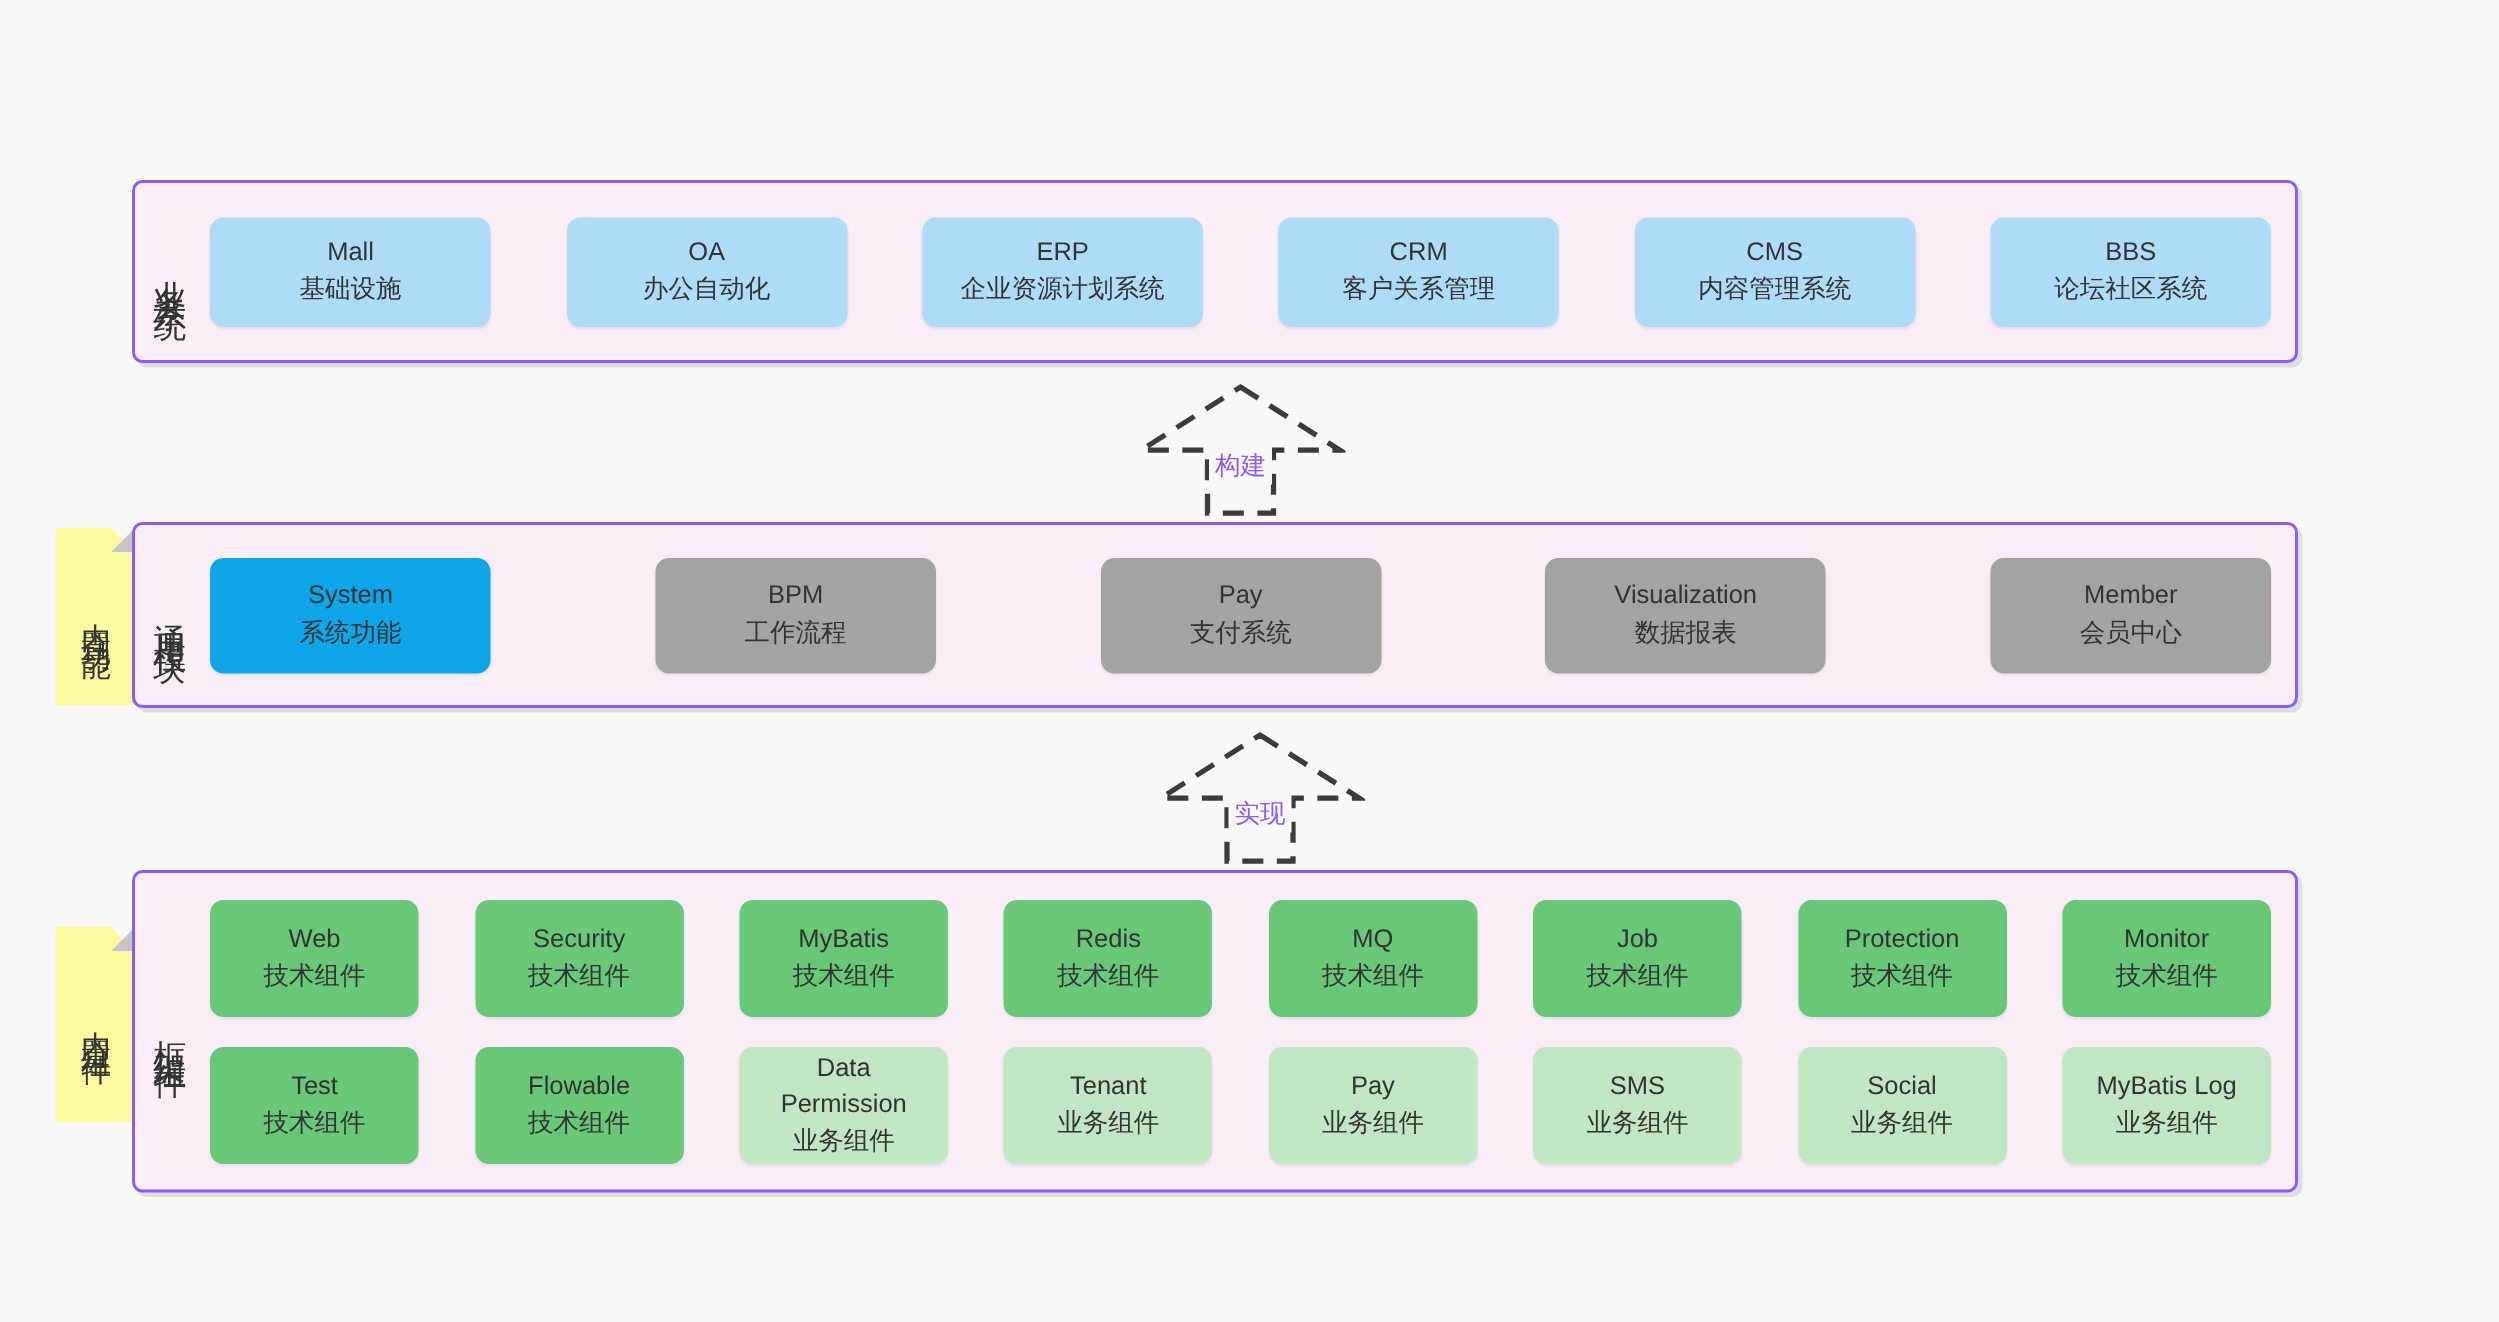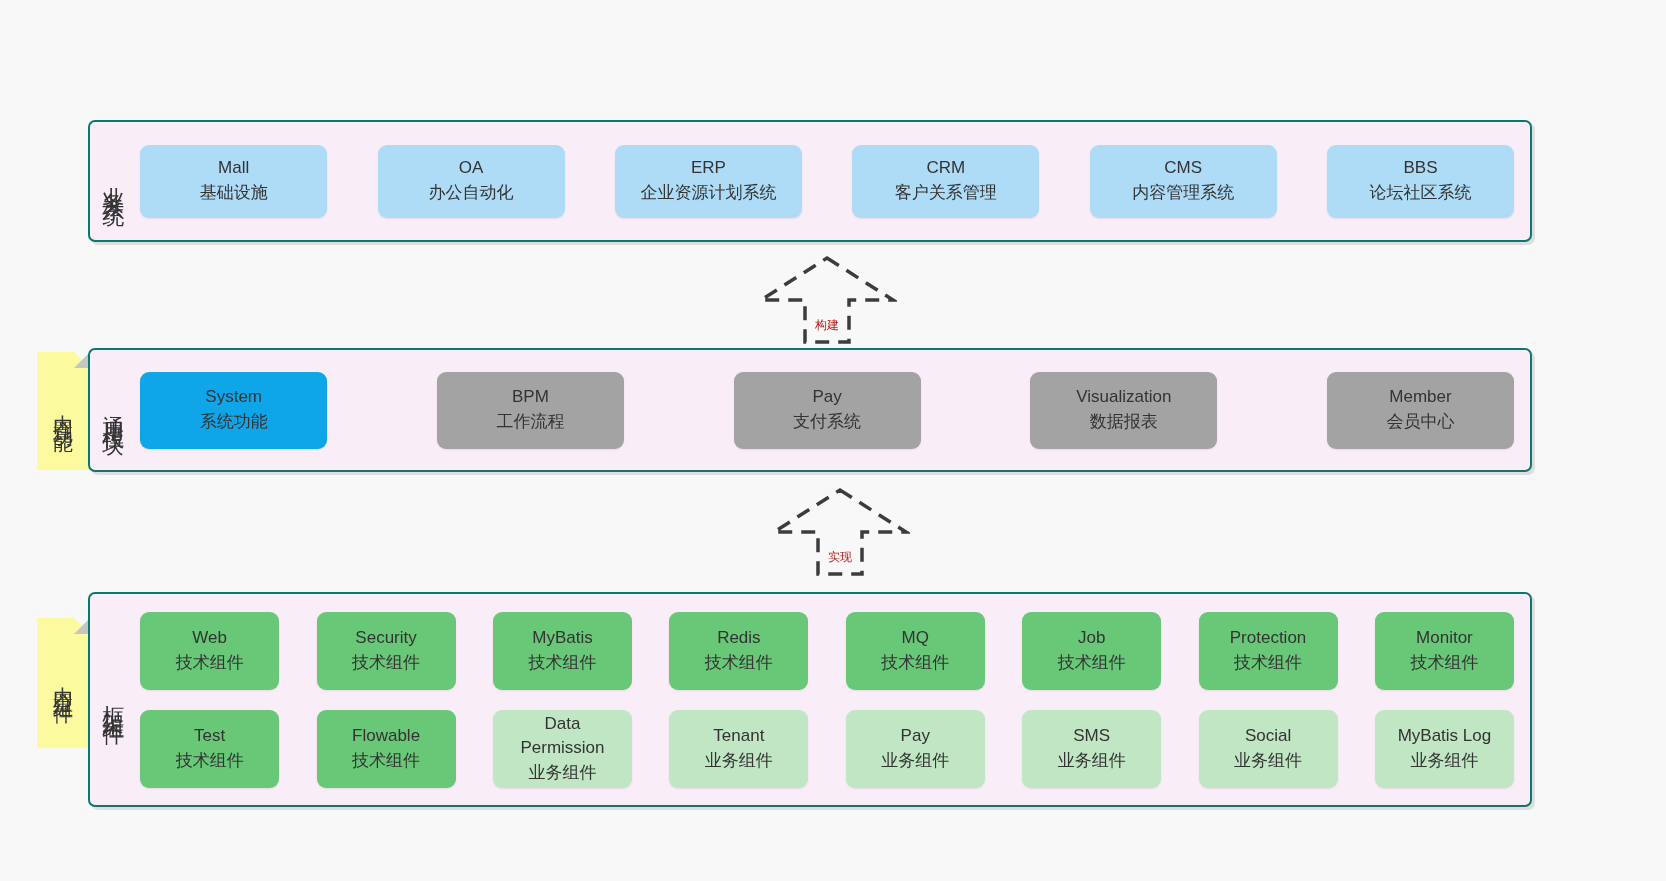--- a/index.html
+++ b/index.html
@@ -1,24 +1,24 @@
 <!DOCTYPE html>
 <html><head>
 <meta charset="utf-8">
 <style>
   html,body{margin:0;padding:0;}
   body{font-family:"Liberation Sans","DejaVu Sans",sans-serif;background:#f8f8f8;}
   .stage{position:relative;width:1666px;height:881px;background:#f8f8f8;overflow:hidden;}
 
   .panel{position:absolute;left:88px;width:1444px;box-sizing:border-box;
-    background:#f9eef8;border:2px solid #0f766e;border-radius:7px;
+    background:#f9eef8;border:2px solid #8b5cf6;border-radius:7px;
     display:flex;align-items:center;z-index:1;box-shadow:3px 3px 0 rgba(0,0,0,0.10);}
   .panel-1{top:120px;height:122px;}
   .panel-2{top:348px;height:124px;}
-  .panel-3{top:580px;height:215px;margin-top:12px;}
+  .panel-3{top:580px;height:215px;}
 
   .vlabel{writing-mode:vertical-rl;text-orientation:upright;font-size:22px;color:#333;
     letter-spacing:6px;margin-left:11px;flex:0 0 auto;line-height:1.1;}
 
   .content{flex:1;display:flex;justify-content:space-between;align-items:center;
     margin-left:15px;margin-right:16px;}
   .content.cols{flex-direction:column;gap:20px;}
   .boxrow{display:flex;justify-content:space-between;width:100%;}
 
   .box{border-radius:9px;display:flex;flex-direction:column;align-items:center;
@@ -42,22 +42,22 @@
   .sticky-3{left:37px;top:618px;height:130px;}
   .sticky .vtext{writing-mode:vertical-rl;text-orientation:upright;font-size:20px;
     color:#333;letter-spacing:6px;line-height:1;}
   .fold{position:absolute;top:0;right:0;width:0;height:0;
     border-left:16px solid transparent;border-bottom:16px solid #c6c6c6;}
 
   .arrow{position:absolute;width:140px;height:92px;z-index:0;}
   .arrow-1{left:757px;top:254px;}
   .arrow-2{left:770px;top:486px;}
   .arrow svg{position:absolute;left:0;top:0;}
-  .arrow-label{position:absolute;left:50%;top:62px;transform:translateX(-50%);
-    background:#f8f8f8;padding:1px 4px;font-size:12px;color:#b91c1c;white-space:nowrap;}
+  .arrow-label{position:absolute;left:50%;top:44px;transform:translateX(-50%);
+    background:#f8f8f8;padding:1px 4px;font-size:17px;color:#8b5cf6;white-space:nowrap;}
 </style>
 </head>
 <body>
 
 <div class="stage">
 
   <div class="panel panel-1">
     <div class="vlabel">业务系统</div>
     <div class="content">
       <div class="box blue">

